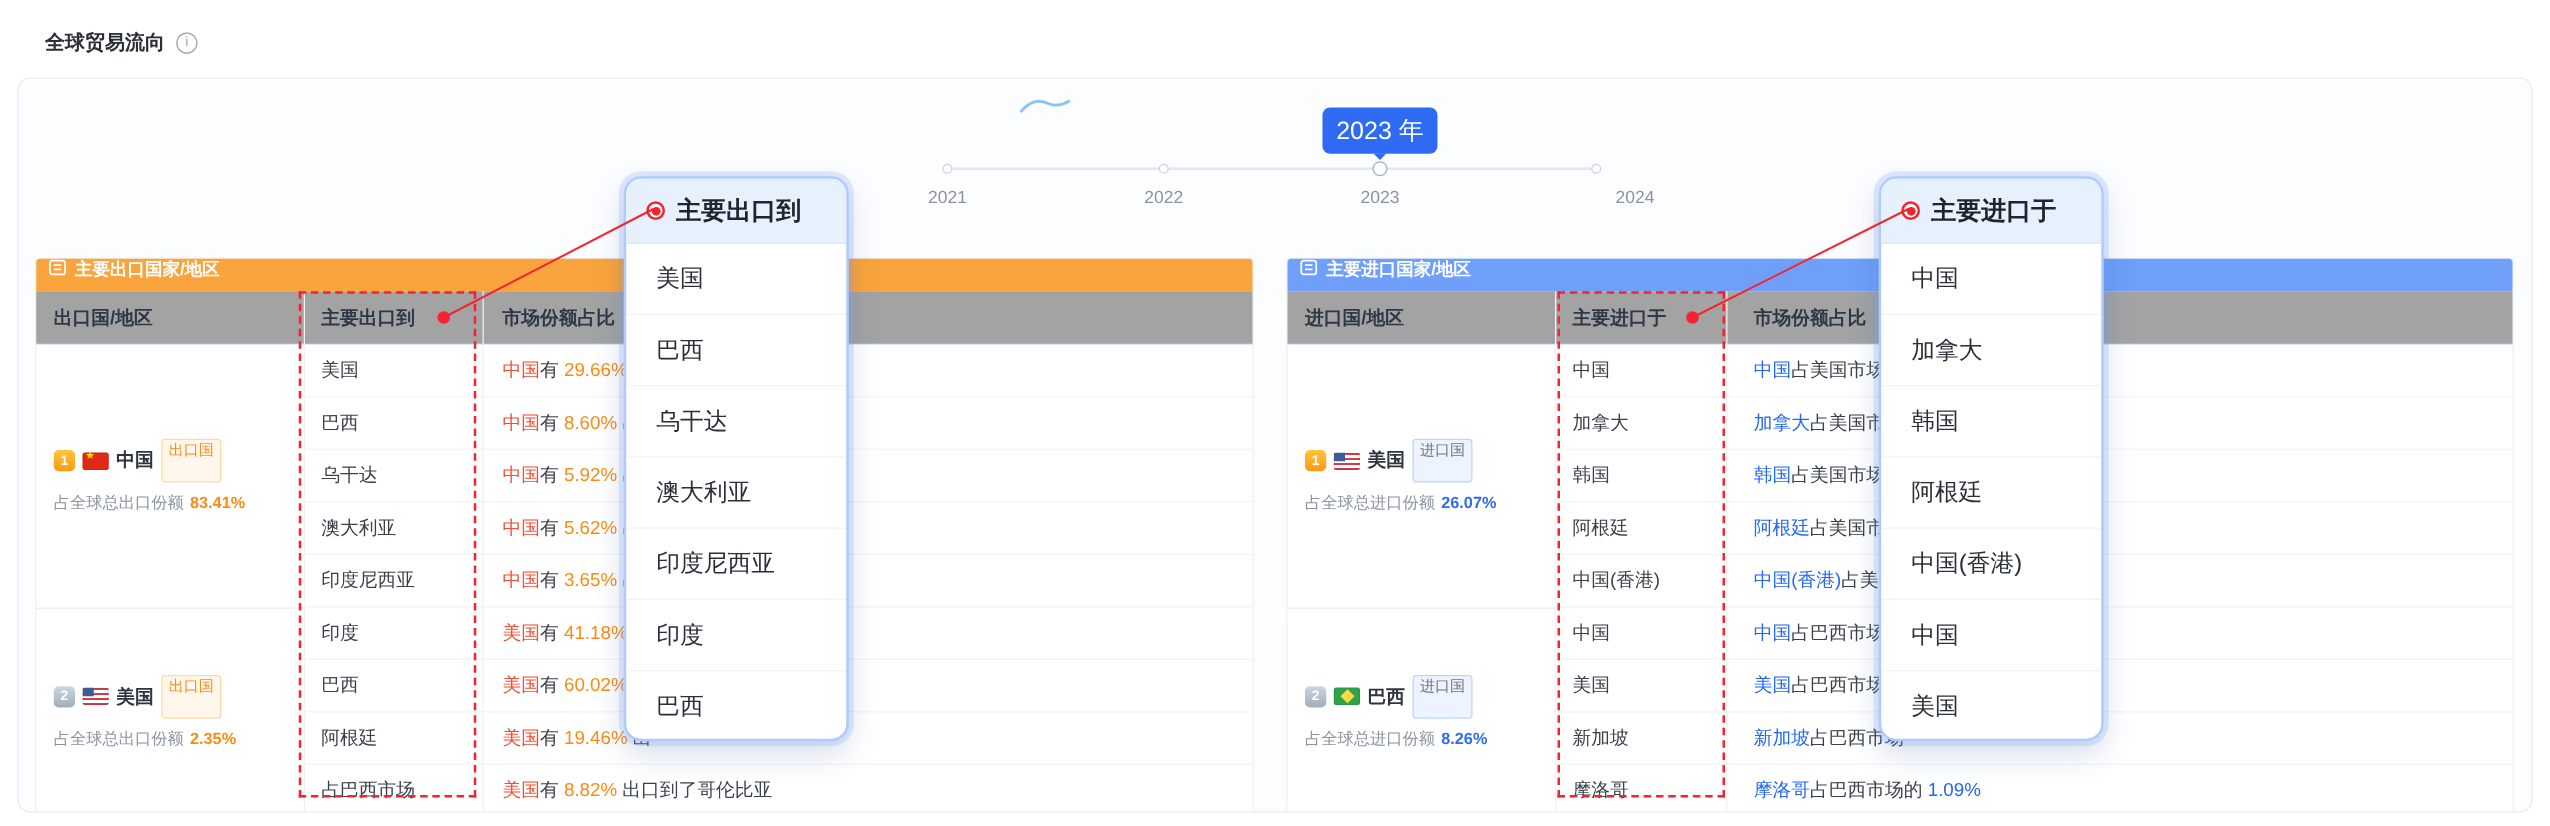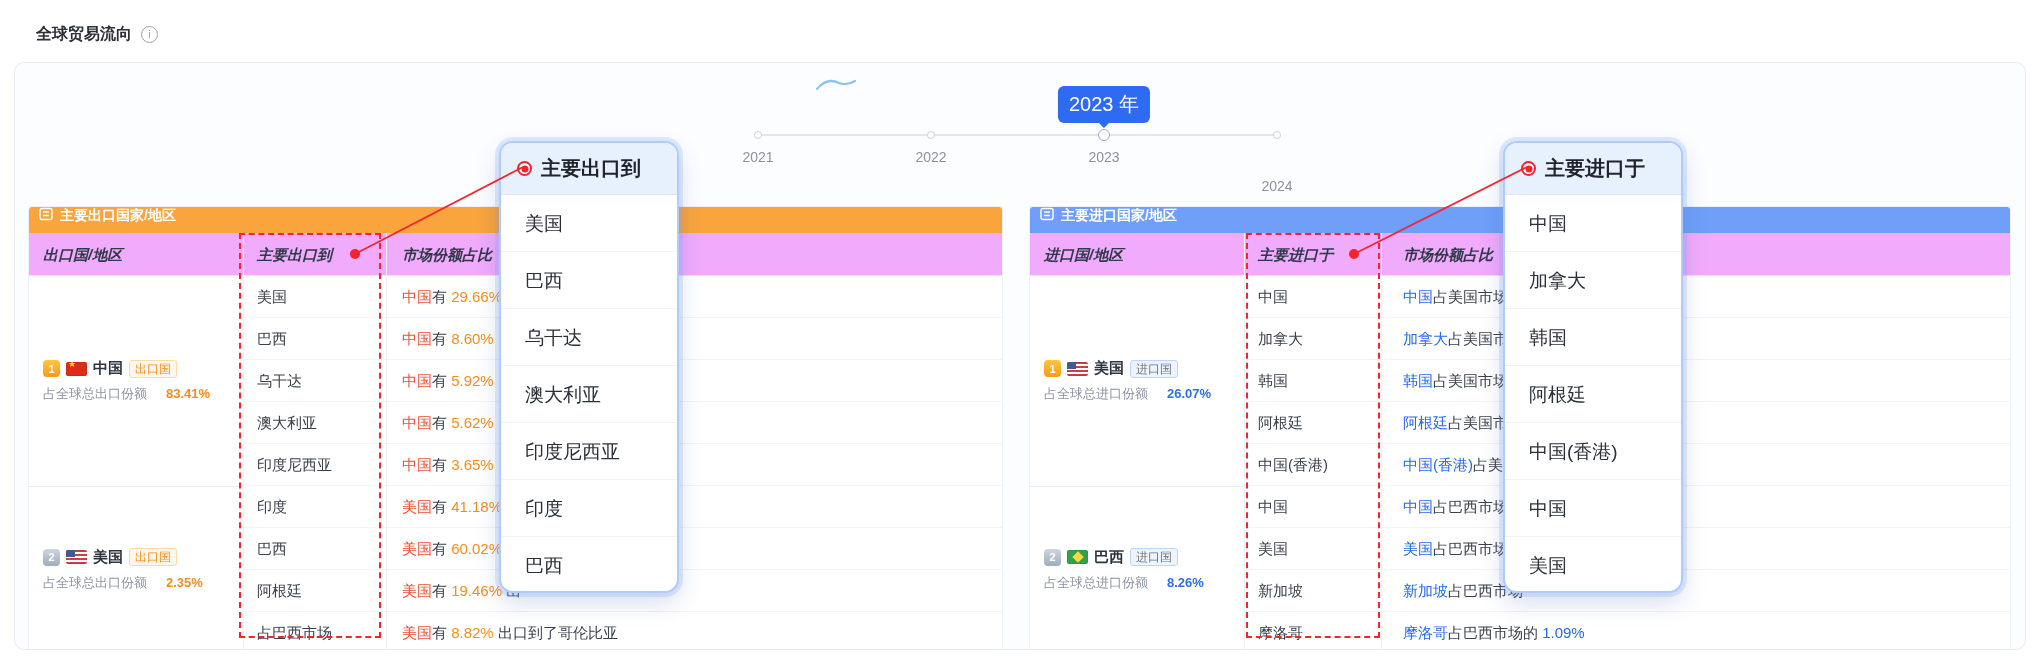--- a/index.html
+++ b/index.html
@@ -33,21 +33,21 @@
   
   .table{position:absolute;top:143px;height:445px;background:#fff;border:1px solid #edf0f4;z-index:1;}
   .table.export{left:13px;width:975px;}
   .table.import{left:1014px;width:982px;}
 
   .titlebar{position:absolute;top:0;left:0;right:0;height:26px;display:flex;align-items:flex-start;gap:7px;
     padding-left:10px;color:#fff;font-size:14px;font-weight:600;border-radius:3px 3px 0 0;}
   .export-bar{background:#f9a43c;}
   .import-bar{background:#6f9ff8;}
 
-  .col-headers{position:absolute;top:26px;left:0;right:0;height:43px;background:#f0abfc;border-bottom:1px solid #dde9f6;font-style:italic;}
+  .col-headers{position:absolute;top:26px;left:0;right:0;height:43px;background:#a3a3a3;border-bottom:1px solid #dde9f6;}
   .ch{position:absolute;top:0;height:43px;line-height:43px;font-size:15px;font-weight:600;color:#2e3847;white-space:nowrap;}
   .ch1{left:14px;} .ch2{left:228px;} .ch3{left:373px;}
 
   .rows{position:absolute;left:214px;top:69px;right:0;}
   .trow{position:relative;height:42px;border-bottom:1px solid #f2f4f7;}
   .cell-dest{position:absolute;left:14px;top:0;line-height:41px;font-size:15px;color:#3b414b;white-space:nowrap;}
   .cell-share{position:absolute;left:159px;top:0;line-height:41px;font-size:15px;color:#3b414b;white-space:nowrap;}
   .seg-p{color:#3b414b;}
   .export .seg-hl{color:#f14e33;}
   .export .seg-pct{color:#fa8c16;}
@@ -72,25 +72,25 @@
   .flag{width:21px;height:14px;border-radius:2px;position:relative;display:inline-block;flex:none;
     box-shadow:inset 0 0 0 1px rgba(0,0,0,.07);overflow:hidden;}
   .flag[data-flag="cn"]{background:#df2a18;}
   .flag[data-flag="cn"]::after{content:"★";position:absolute;left:2px;top:-3px;font-size:9px;color:#ffde00;}
   .flag[data-flag="us"]{background:repeating-linear-gradient(180deg,#d23b47 0,#d23b47 2px,#fff 2px,#fff 4px);}
   .flag[data-flag="us"]::after{content:"";position:absolute;left:0;top:0;width:9px;height:7px;background:#3f5b96;}
   .flag[data-flag="br"]{background:#2fa34c;}
   .flag[data-flag="br"]::after{content:"";position:absolute;left:50%;top:50%;width:8px;height:8px;
     transform:translate(-50%,-50%) rotate(45deg);background:#ffd83d;}
   .country-name{font-size:15px;font-weight:600;color:#2e3440;white-space:nowrap;}
-  .badge{height:18px;line-height:16px;padding:0 5px;font-size:12px;border-radius:3px;border:1px solid;white-space:nowrap;}
+  .badge{height:35px;line-height:16px;padding:0 5px;font-size:12px;border-radius:3px;border:1px solid;white-space:nowrap;}
   .badge-export{color:#fa8c16;border-color:#ffd8a8;background:#fff7ec;}
   .badge-import{color:#737373;border-color:#bcd4ff;background:#eef4ff;}
   .gline2{font-size:13px;color:#8b93a0;white-space:nowrap;}
-  .share-val{font-weight:600;margin-left:19px;}
+  .share-val{font-weight:600;margin-left:5px;}
   .export .share-val{color:#fa8c16;}
   .import .share-val{color:#2f6df0;}
 
   
   .dash-box{position:absolute;border:2px dashed #f5232d;z-index:5;}
   #dash-export{left:224px;top:170px;width:142px;height:405px;}
   #dash-import{left:1231px;top:170px;width:134px;height:405px;}
 
   
   .callout{position:absolute;top:78px;width:180px;height:452px;background:#fff;border:2px solid #aecbfa;
@@ -128,21 +128,21 @@
 
     <div class="timeline">
       <div class="tl-track"></div>
       <div class="tl-tooltip">2023 年</div>
     <div class="tl-year" style="left: 713px;">2021</div>
         <div class="tl-dot" style="left: 743px;"></div>
         <div class="tl-year" style="left: 886px;">2022</div>
         <div class="tl-dot" style="left: 916px;"></div>
         <div class="tl-year" style="left: 1059px;">2023</div>
         <div class="tl-dot sel" style="left: 1089px;"></div>
-        <div class="tl-year" style="left: 1232px; margin-top: 29px;">2024</div>
+        <div class="tl-year" style="left: 1263px;">2024</div>
         <div class="tl-dot" style="left: 1262px;"></div>
       </div>
 
     <div class="table export">
       <div class="titlebar export-bar">
         <svg width="14" height="14" viewBox="0 0 14 14">
           <rect x="1" y="1.5" width="12" height="11" rx="2" fill="none" stroke="#fff" stroke-width="1.4"></rect>
           <line x1="4" y1="5" x2="10" y2="5" stroke="#fff" stroke-width="1.4"></line>
           <line x1="4" y1="8.5" x2="10" y2="8.5" stroke="#fff" stroke-width="1.4"></line>
         </svg>

